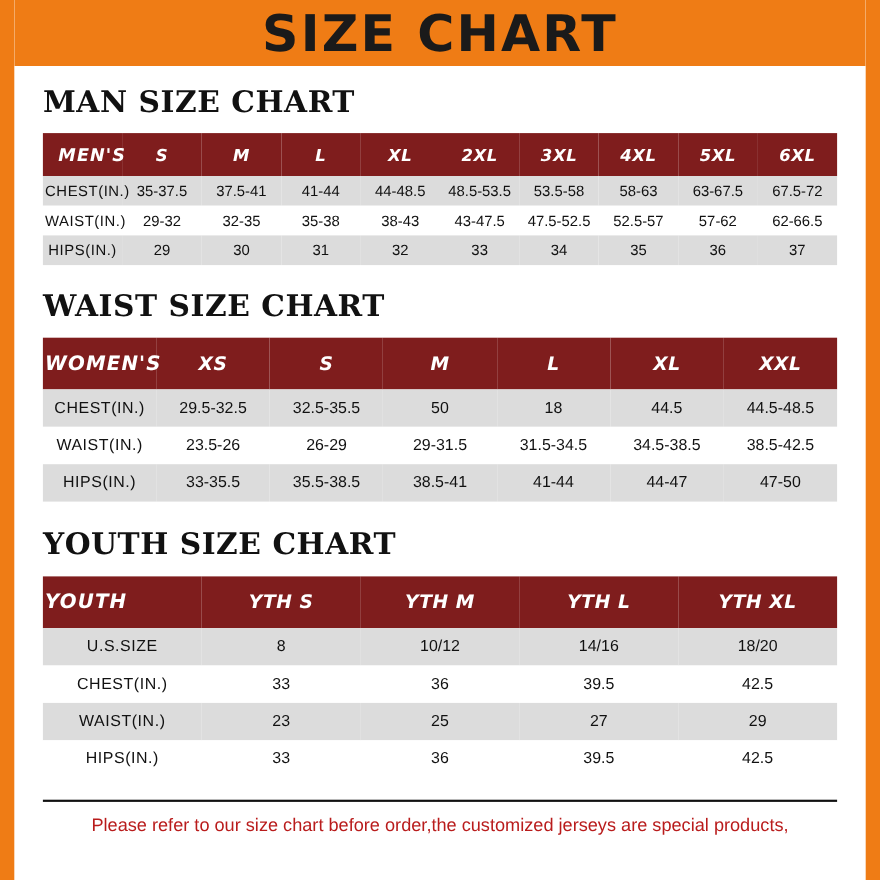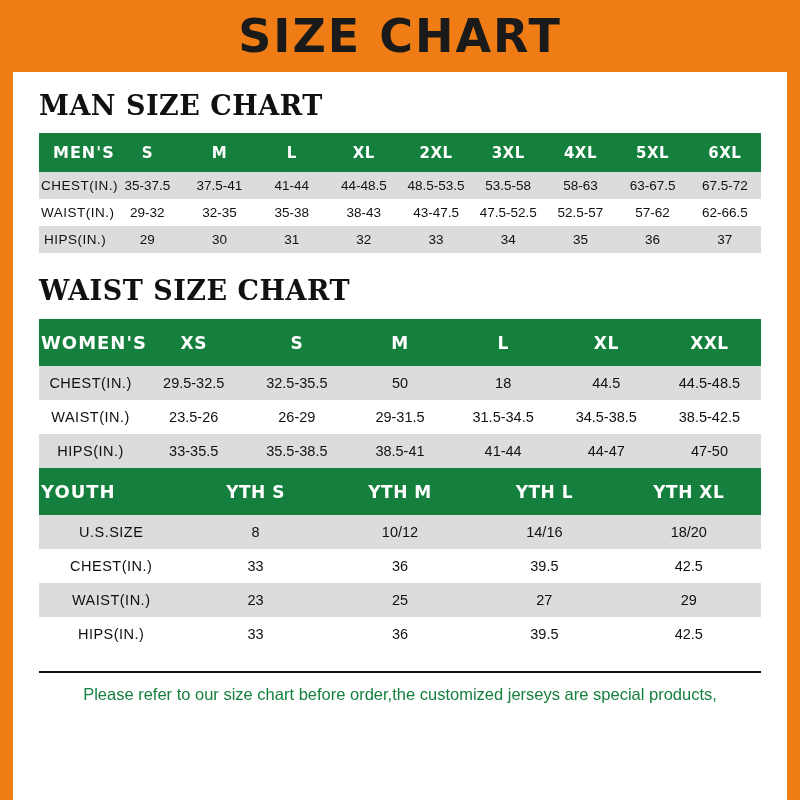--- a/index.html
+++ b/index.html
@@ -12,21 +12,21 @@
   .page {
     width: 800px; height: 800px;
     position: relative;
     background: #ffffff;
     border-left: 13px solid #ef7c15;
     border-right: 13px solid #ef7c15;
     overflow: hidden;
   }
   .banner {
     background: #ef7c15;
-    height: 72px;
+    height: 60px;
     display: flex;
     align-items: center;
     justify-content: center;
   }
   .banner-title {
     font-family: "DejaVu Sans", sans-serif;
     font-weight: bold;
     font-size: 46px;
     letter-spacing: 2px;
     color: #1a1a1a;
@@ -46,28 +46,29 @@
   .title-man    { margin: 18px 0 12px 0; }
   .title-women  { margin: 22px 0 13px 0; font-size: 27px; }
   .title-youth  { margin: 24px 0 13px 0; font-size: 27px; }
 
   table {
     width: 100%;
     border-collapse: collapse;
     table-layout: fixed;
   }
   thead th {
-    background: #15803d;
+    background: #7f1d1d;
     color: #ffffff;
     font-family: "DejaVu Sans", sans-serif;
     font-weight: bold;
     font-size: 15px;
     padding: 10px 2px;
     text-align: center;
     letter-spacing: 0.5px;
+    font-style: italic;
   }
   thead th.firstcol {
     text-align: left;
     padding-left: 14px;
     font-size: 16px;
     letter-spacing: 1px;
   }
   tbody td {
     text-align: center;
     font-size: 13.5px;
@@ -88,21 +89,21 @@
   .tbl-women thead th.firstcol, .tbl-youth thead th.firstcol { font-size: 18px; margin-left: 44px; }
 
   .footer {
     margin-top: 20px;
     border-top: 2px solid #111111;
     padding-top: 10px;
     text-align: center;
   }
   .footer p {
     margin: 0;
-    color: #15803d;
+    color: #b91c1c;
     font-size: 16.5px;
     line-height: 1.45;
     font-family: "Liberation Sans", sans-serif;
   }
 </style>
 </head>
 <body>
 
 <div class="page">
 
@@ -205,20 +206,21 @@
           <td>33-35.5</td>
           <td>35.5-38.5</td>
           <td>38.5-41</td>
           <td>41-44</td>
           <td>44-47</td>
           <td>47-50</td>
         </tr>
       </tbody>
     </table>
 
+    <h2 class="section-title title-youth">YOUTH SIZE CHART</h2>
     <table class="tbl-youth">
       <thead>
         <tr>
           <th class="firstcol">YOUTH</th>
           <th>YTH S</th>
           <th>YTH M</th>
           <th>YTH L</th>
           <th>YTH XL</th>
         </tr>
       </thead>

